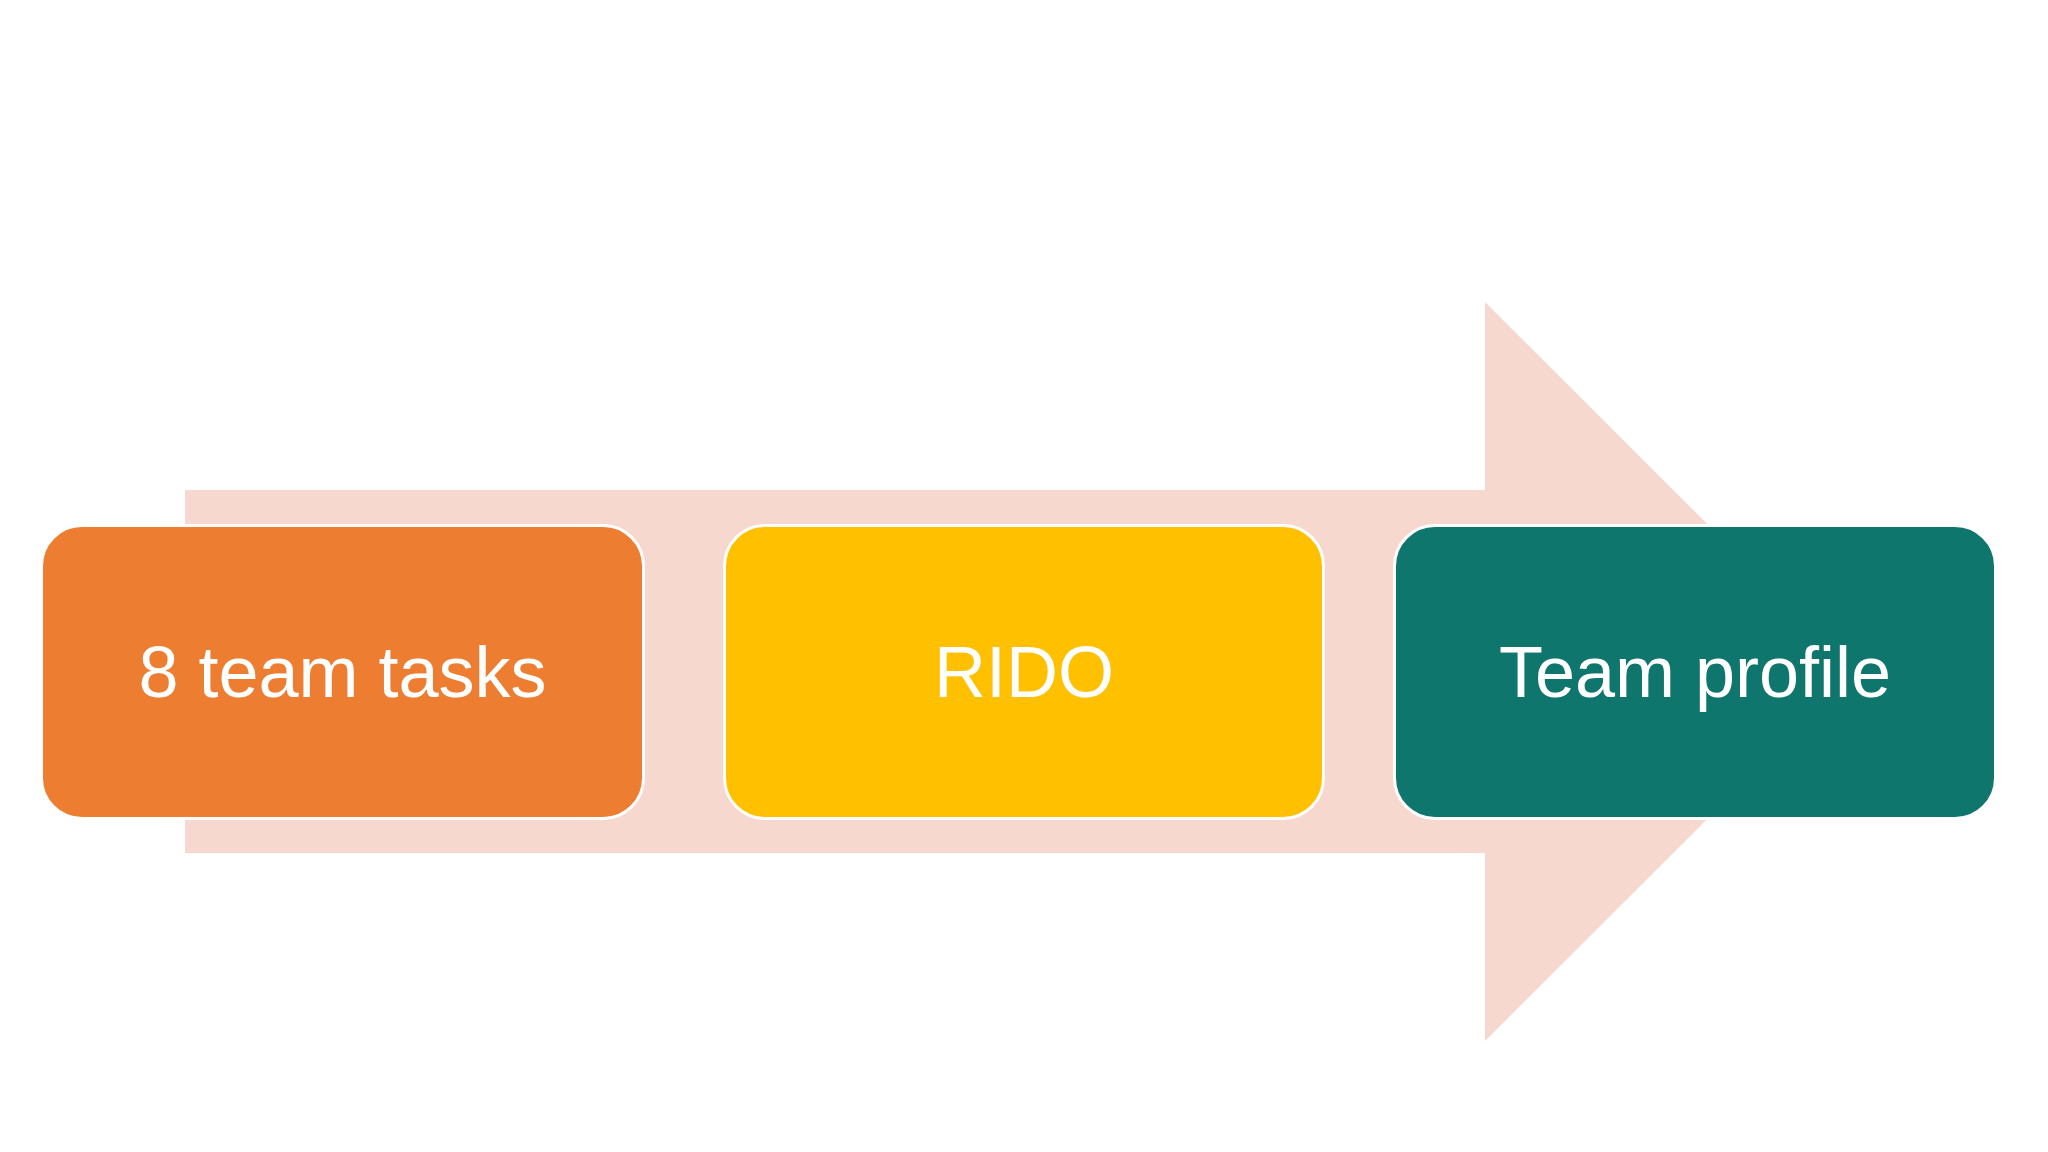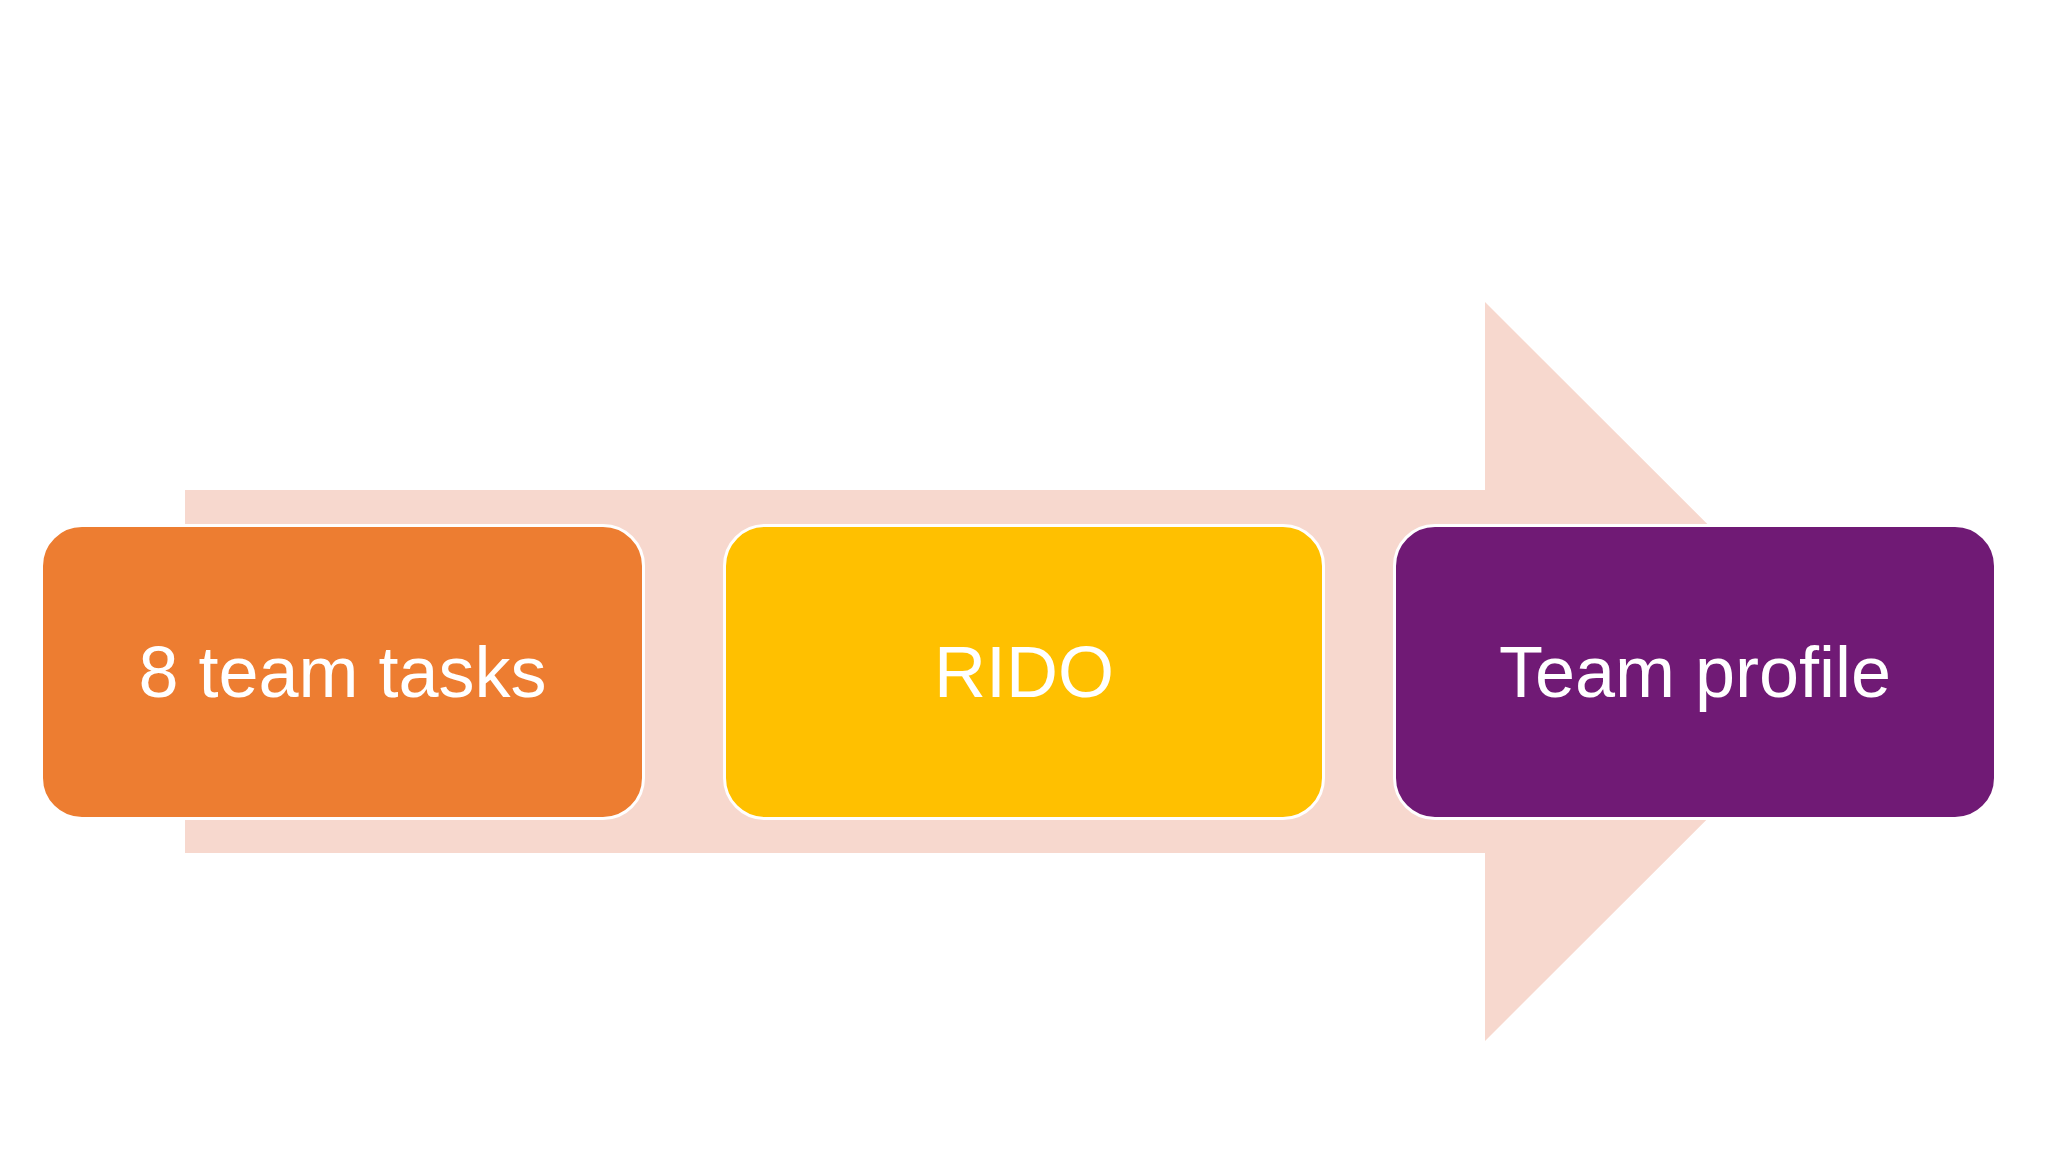--- a/index.html
+++ b/index.html
@@ -56,17 +56,17 @@
   </svg>
 
   <div class="step step-1" style="background: rgb(237, 125, 49);">
     <span class="step-label">8 team tasks</span>
   </div>
 
   <div class="step step-2" style="background: rgb(255, 192, 0); align-items: center;">
     <span class="step-label">RIDO</span>
   </div>
 
-  <div class="step step-3" style="background: #701a75;">
+  <div class="step step-3" style="background: #0f766e;">
     <span class="step-label">Team profile</span>
   </div>
 
 </div>
 
 </body></html>

